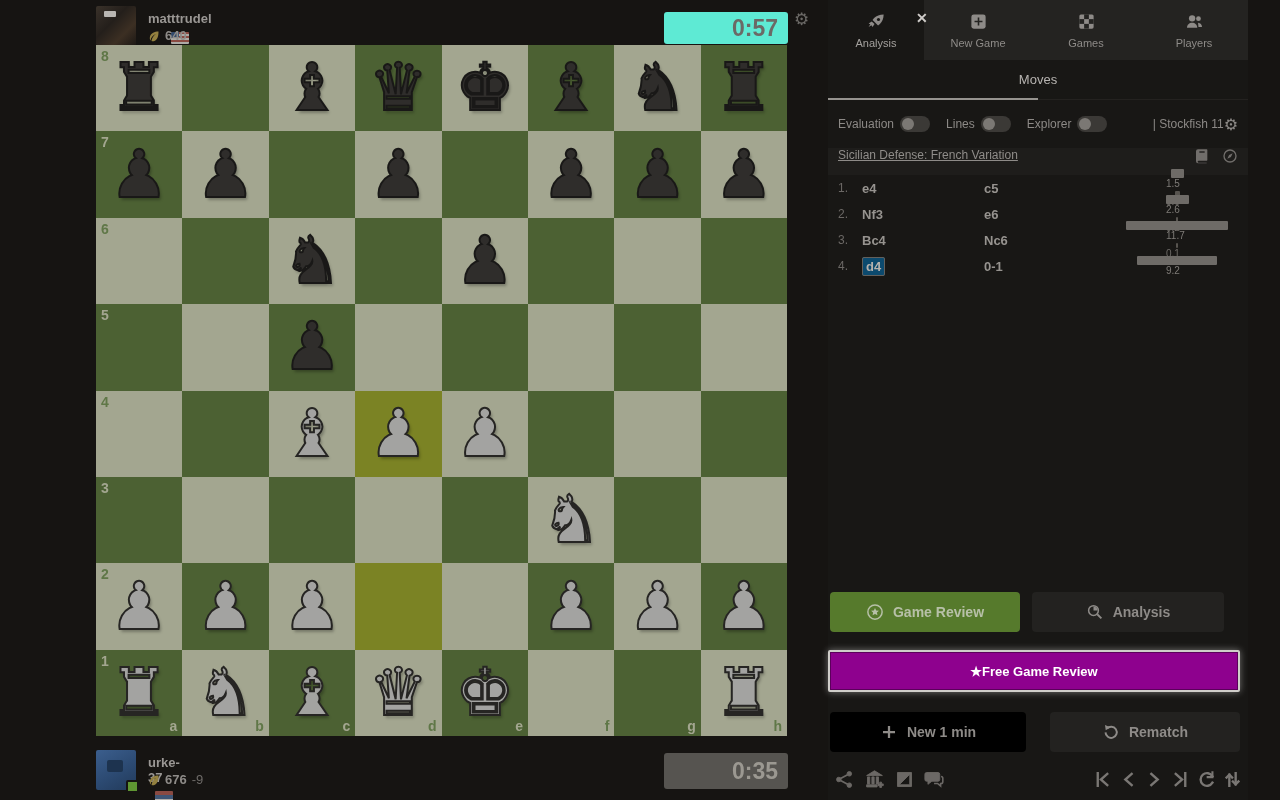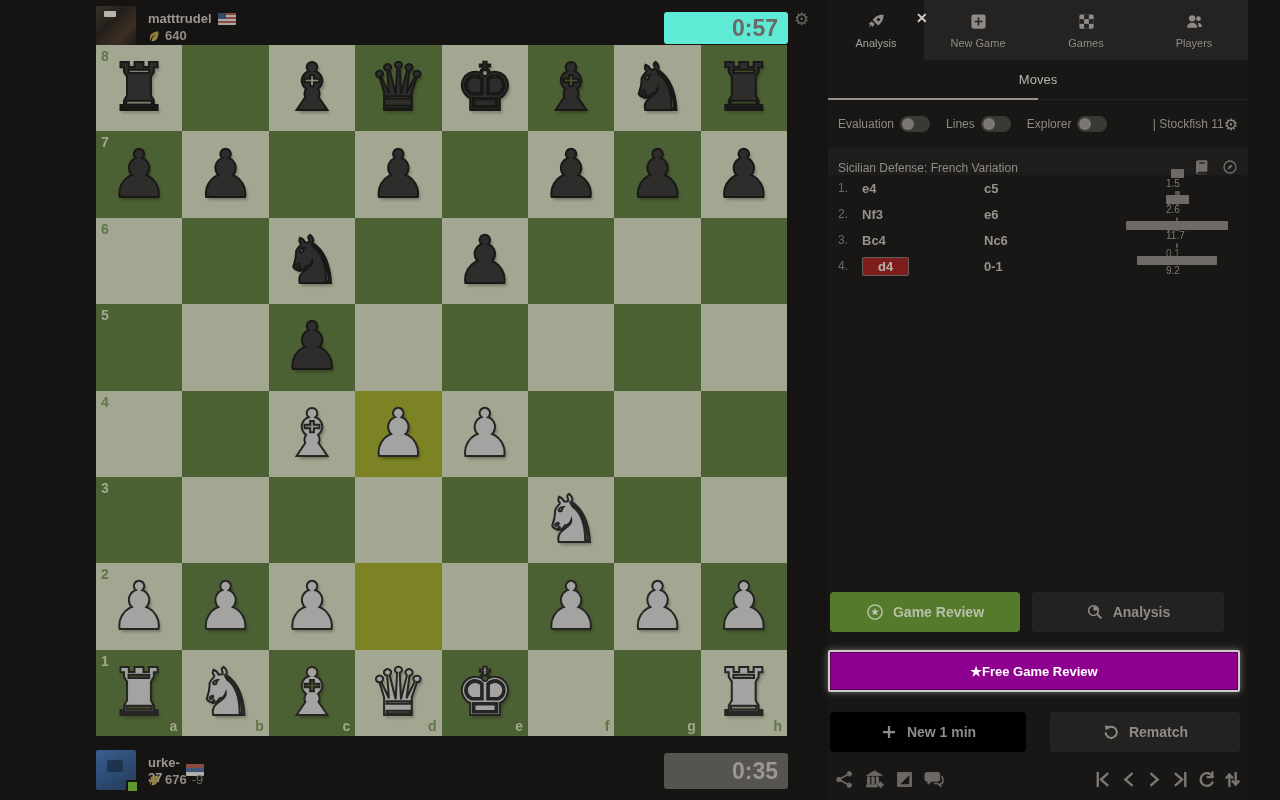--- a/index.html
+++ b/index.html
@@ -13,21 +13,21 @@
   
   .player-row { position:absolute; left:96px; height:42px; }
   .player-row.top { top:6px; }
   .player-row.bottom { top:750px; }
   .avatar { position:absolute; left:0; top:0; width:40px; height:40px; border-radius:2px; }
   .avatar.top-av { background:linear-gradient(135deg,#3a322a 0%,#241f1b 40%,#3c2f23 70%,#1c1815 100%); }
   .avatar.top-av::before { content:""; position:absolute; left:8px; top:5px; width:12px; height:6px; background:#b9b6b2; border-radius:1px; }
   .avatar.bot-av { background:linear-gradient(150deg,#3b5e8d 0%,#2c4a72 55%,#223a5a 100%); }
   .avatar.bot-av::before { content:""; position:absolute; left:11px; top:10px; width:16px; height:12px; background:#1d3least; background:#1d334f; border-radius:2px; }
   .online-badge { position:absolute; right:-3px; bottom:-3px; width:13px; height:13px; background:var(--online-green,#5f9632); border-radius:2px; border:2px solid #161412; }
-  .p-name-row { position:absolute; left:52px; top:5px; display:flex; align-items:center; gap:6px; }
+  .p-name-row { position:absolute; left:52px; top:5px; display:flex; align-items:center; gap:6px;flex-direction:column; }
   .p-name { font-size:13px; font-weight:bold; color:#9a9794; }
   .flag { width:18px; height:12px; border-radius:1px; position:relative; overflow:hidden; flex:0 0 auto; }
   .flag.us { background:repeating-linear-gradient(180deg,#8a4a42 0 2px,#aca9a5 2px 4px); }
   .flag.us::before { content:""; position:absolute; left:0; top:0; width:8px; height:6px; background:#344a6b; }
   .flag.rs { background:linear-gradient(180deg,#8a4a42 0 33%,#3f5676 33% 66%,#b2afaa 66% 100%); }
   .p-rating-row { position:absolute; left:52px; top:22px; display:flex; align-items:center; gap:5px; font-size:13px; }
   .p-rating { font-weight:bold; color:#8e8b88; }
   .p-rating-change { color:#6d6a67; }
   .leaf-icon { width:12px; height:12px; color:#93803f; }
   .leaf-icon svg { width:100%; height:100%; fill:currentColor; }
@@ -71,33 +71,33 @@
 
   #toggles-row { height:48px; display:flex; align-items:center; padding:0 10px; gap:16px; }
   .toggle-item { display:flex; align-items:center; gap:6px; cursor:pointer; }
   .toggle-label { font-size:12px; color:#8c8986; }
   .toggle-pill { width:30px; height:16px; border-radius:8px; background:#3b3936; position:relative; }
   .toggle-pill::before { content:""; position:absolute; left:2px; top:2px; width:12px; height:12px; border-radius:50%; background:#7b7874; }
   #engine-box { margin-left:auto; display:flex; align-items:center; gap:0; }
   #engine-label { font-size:12px; color:#8c8986; }
   #engine-gear { font-size:16px; color:#8c8986; cursor:pointer; font-family:"DejaVu Sans",sans-serif; }
 
-  #opening-row { height:27px; background:#1e1d1b; display:flex; align-items:flex-end; padding:0 10px; }
+  #opening-row { height:27px; background:#1e1d1b; display:flex; align-items:flex-start; padding:0 10px;text-decoration:underline; }
   #opening-name { font-size:12px; color:#8f8c89; }
   .opening-icons { margin-left:auto; display:flex; gap:12px; }
   .opening-icons .o-icon { width:16px; height:16px; color:#716e6b; cursor:pointer; }
   .opening-icons .o-icon svg { width:100%; height:100%; fill:currentColor; }
 
   #move-list { }
   .move-row { height:26px; display:flex; align-items:center; padding-left:10px; }
   .mv-num { width:24px; font-size:12px; color:#6b6865; }
   .mv-white { width:122px; font-size:13px; font-weight:bold; color:#96938f; }
   .mv-black { width:130px; font-size:13px; font-weight:bold; color:#96938f; }
   .mv-san { cursor:pointer; }
-  .mv-san.sel { background:#7f1d1d; border:1px solid #63605c; border-radius:2px; padding:1px 15px; color:#b5b2ae; }
+  .mv-san.sel { background:#0c4a6e; border:1px solid #63605c; border-radius:2px; padding:1px 3px; color:#b5b2ae; }
   .mv-bars { flex:1; display:flex; flex-direction:column; justify-content:center; gap:2px; padding-right:4px; }
   .bar-line { display:flex; justify-content:flex-end; align-items:center;flex-direction:column; }
   .bar-line .bar { height:9px; background:#6e6b67; border-radius:1px; margin-right:4px; }
   .bar-line.small .bar { height:5px; background:#57544f; }
   .bar-line .bar-label { width:26px; font-size:10px; color:#7e7b77; }
   .bar-line.small .bar-label { color:#6e6b67; }
 
   .panel-btn { position:absolute; height:40px; border-radius:4px; display:flex; align-items:center; justify-content:center; gap:9px; font-size:14px; font-weight:bold; cursor:pointer; border:none; }
   #btn-game-review { left:2px; top:592px; width:190px; background:var(--accent-green,#567a2c); color:#b7c0a8; }
   #btn-analysis { left:204px; top:592px; width:192px; background:#232220; color:#8e8b88; }

